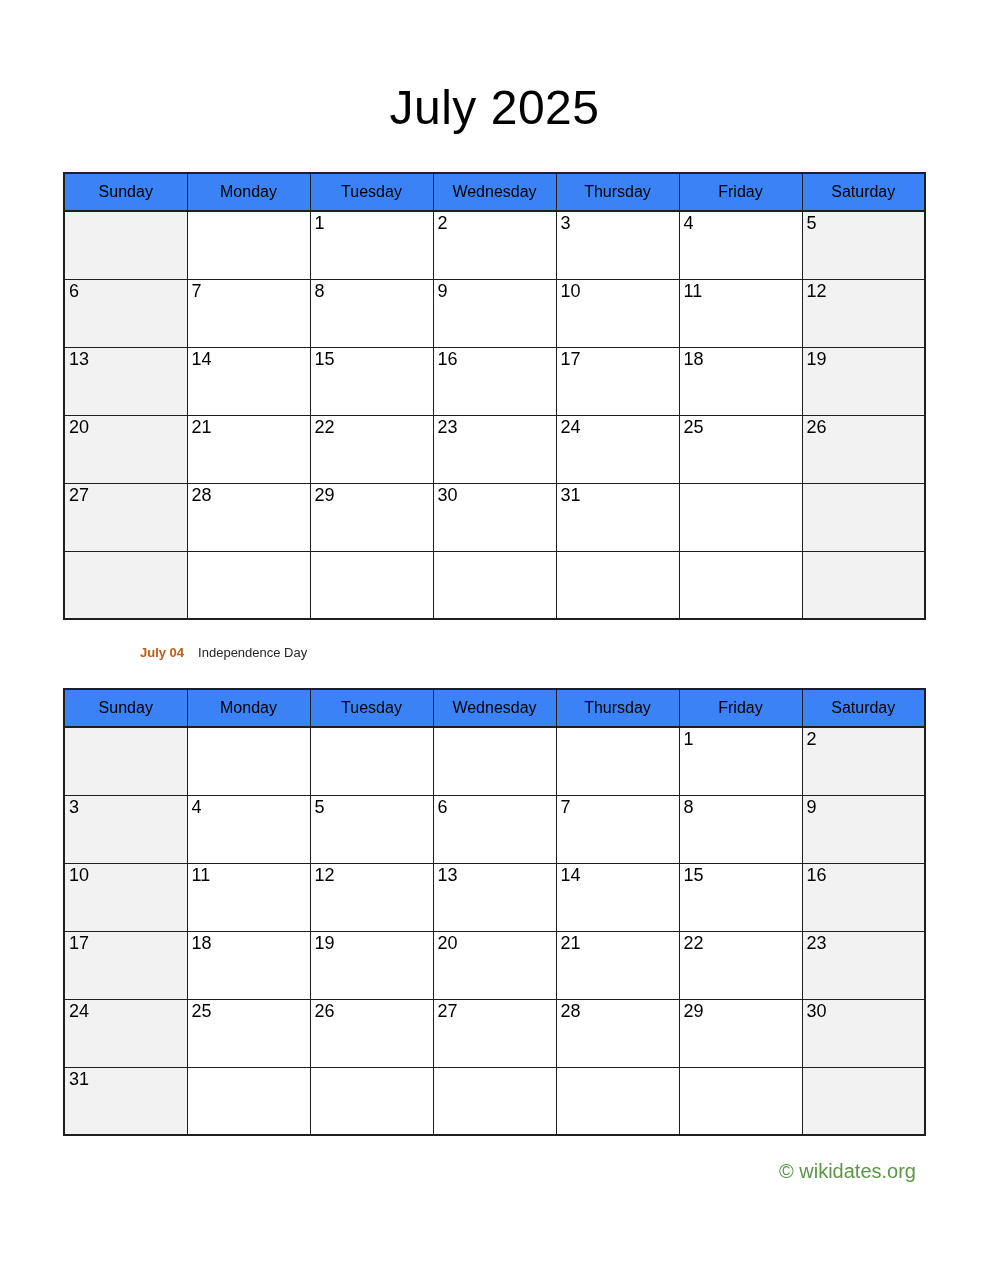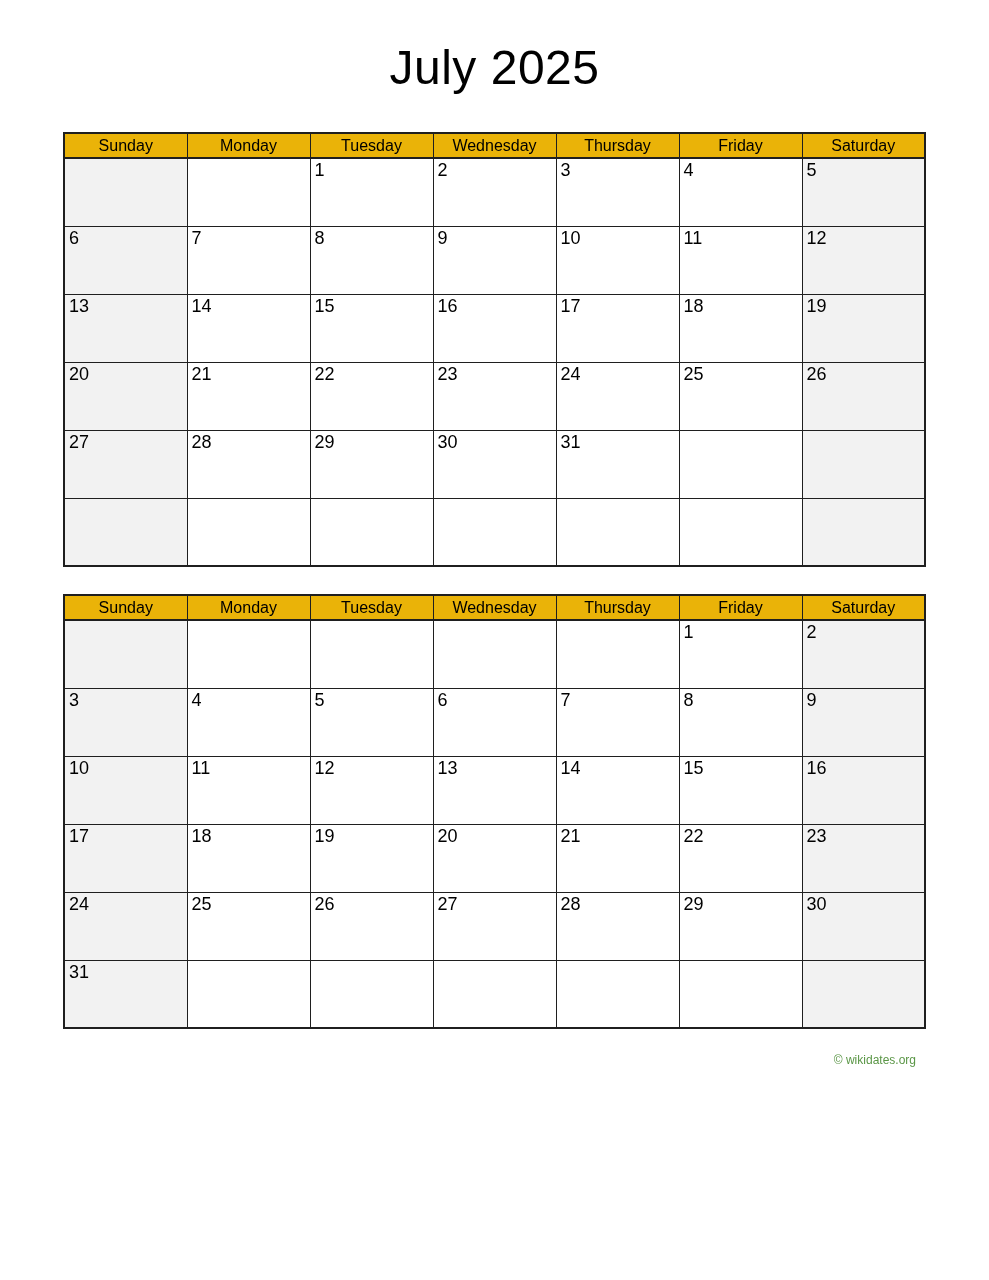--- a/index.html
+++ b/index.html
@@ -13,35 +13,35 @@
   }
   .month-title {
     margin: 0;
     text-align: center;
     font-size: 48px;
     font-weight: normal;
     color: #000000;
     line-height: 1.17;
     letter-spacing: 0.5px;
   }
-  .month-title.first { padding-top: 40px; }
+  .month-title.first { padding-top: 80px; }
   .month-title.second { margin-top: 22px; }
   table.calendar {
     width: 863px;
     margin: 36px auto 0 auto;
     border-collapse: collapse;
     table-layout: fixed;
     border: 2px solid #1f1f1f;
   }
   table.calendar.second { margin-top: 27px; }
   table.calendar th {
-    background: #eab308;
+    background: #3b82f6;
     border: 1.5px solid #1f1f1f;
     border-bottom-width: 2.5px;
-    height: 25px;
+    height: 38px;
     padding: 0;
     font-size: 16px;
     font-weight: normal;
     color: #000000;
     text-align: center;
   }
   table.calendar td {
     border: 1.5px solid #1f1f1f;
     height: 68px;
     padding: 1px 0 0 4px;
@@ -60,21 +60,21 @@
     font-size: 13px;
     line-height: 17px;
   }
   .holiday-date { color: #c55a11; font-weight: bold; }
   .holiday-name { color: #262626; margin-left: 14px; }
   .page-footer {
     width: 863px;
     margin: 24px auto 0 auto;
     text-align: right;
     padding-right: 10px;
-    font-size: 12px;
+    font-size: 20px;
     color: #5a9646;
   }
 </style>
 </head>
 <body>
 
 <div class="page">
 
   <section>
     <h1 class="month-title first">July 2025</h1>
@@ -140,20 +140,23 @@
             <td class="weekend"></td>
             <td></td>
             <td></td>
             <td></td>
             <td></td>
             <td></td>
             <td class="weekend"></td>
           </tr>
         </tbody>
     </table>
+    <p class="holiday-note">
+      <span class="holiday-date">July 04</span><span class="holiday-name">Independence Day</span>
+    </p>
   </section>
 
   <section>
     <table class="calendar second">
       <thead>
         <tr>
             <th>Sunday</th>
             <th>Monday</th>
             <th>Tuesday</th>
             <th>Wednesday</th>

